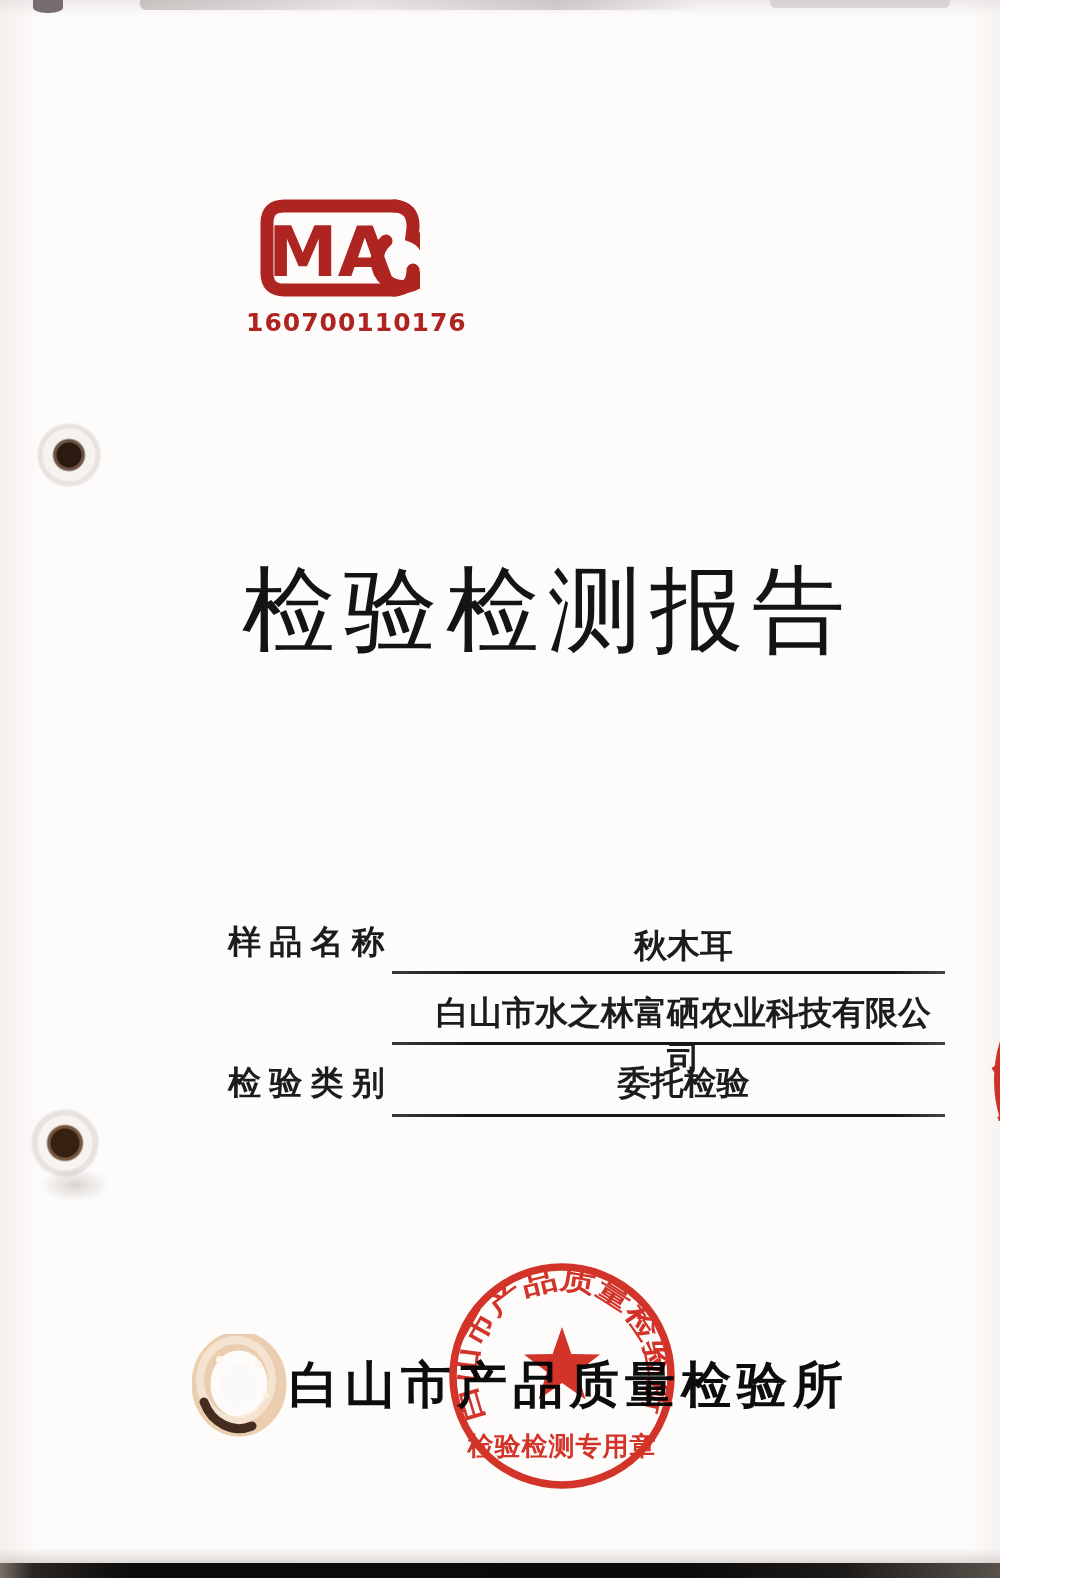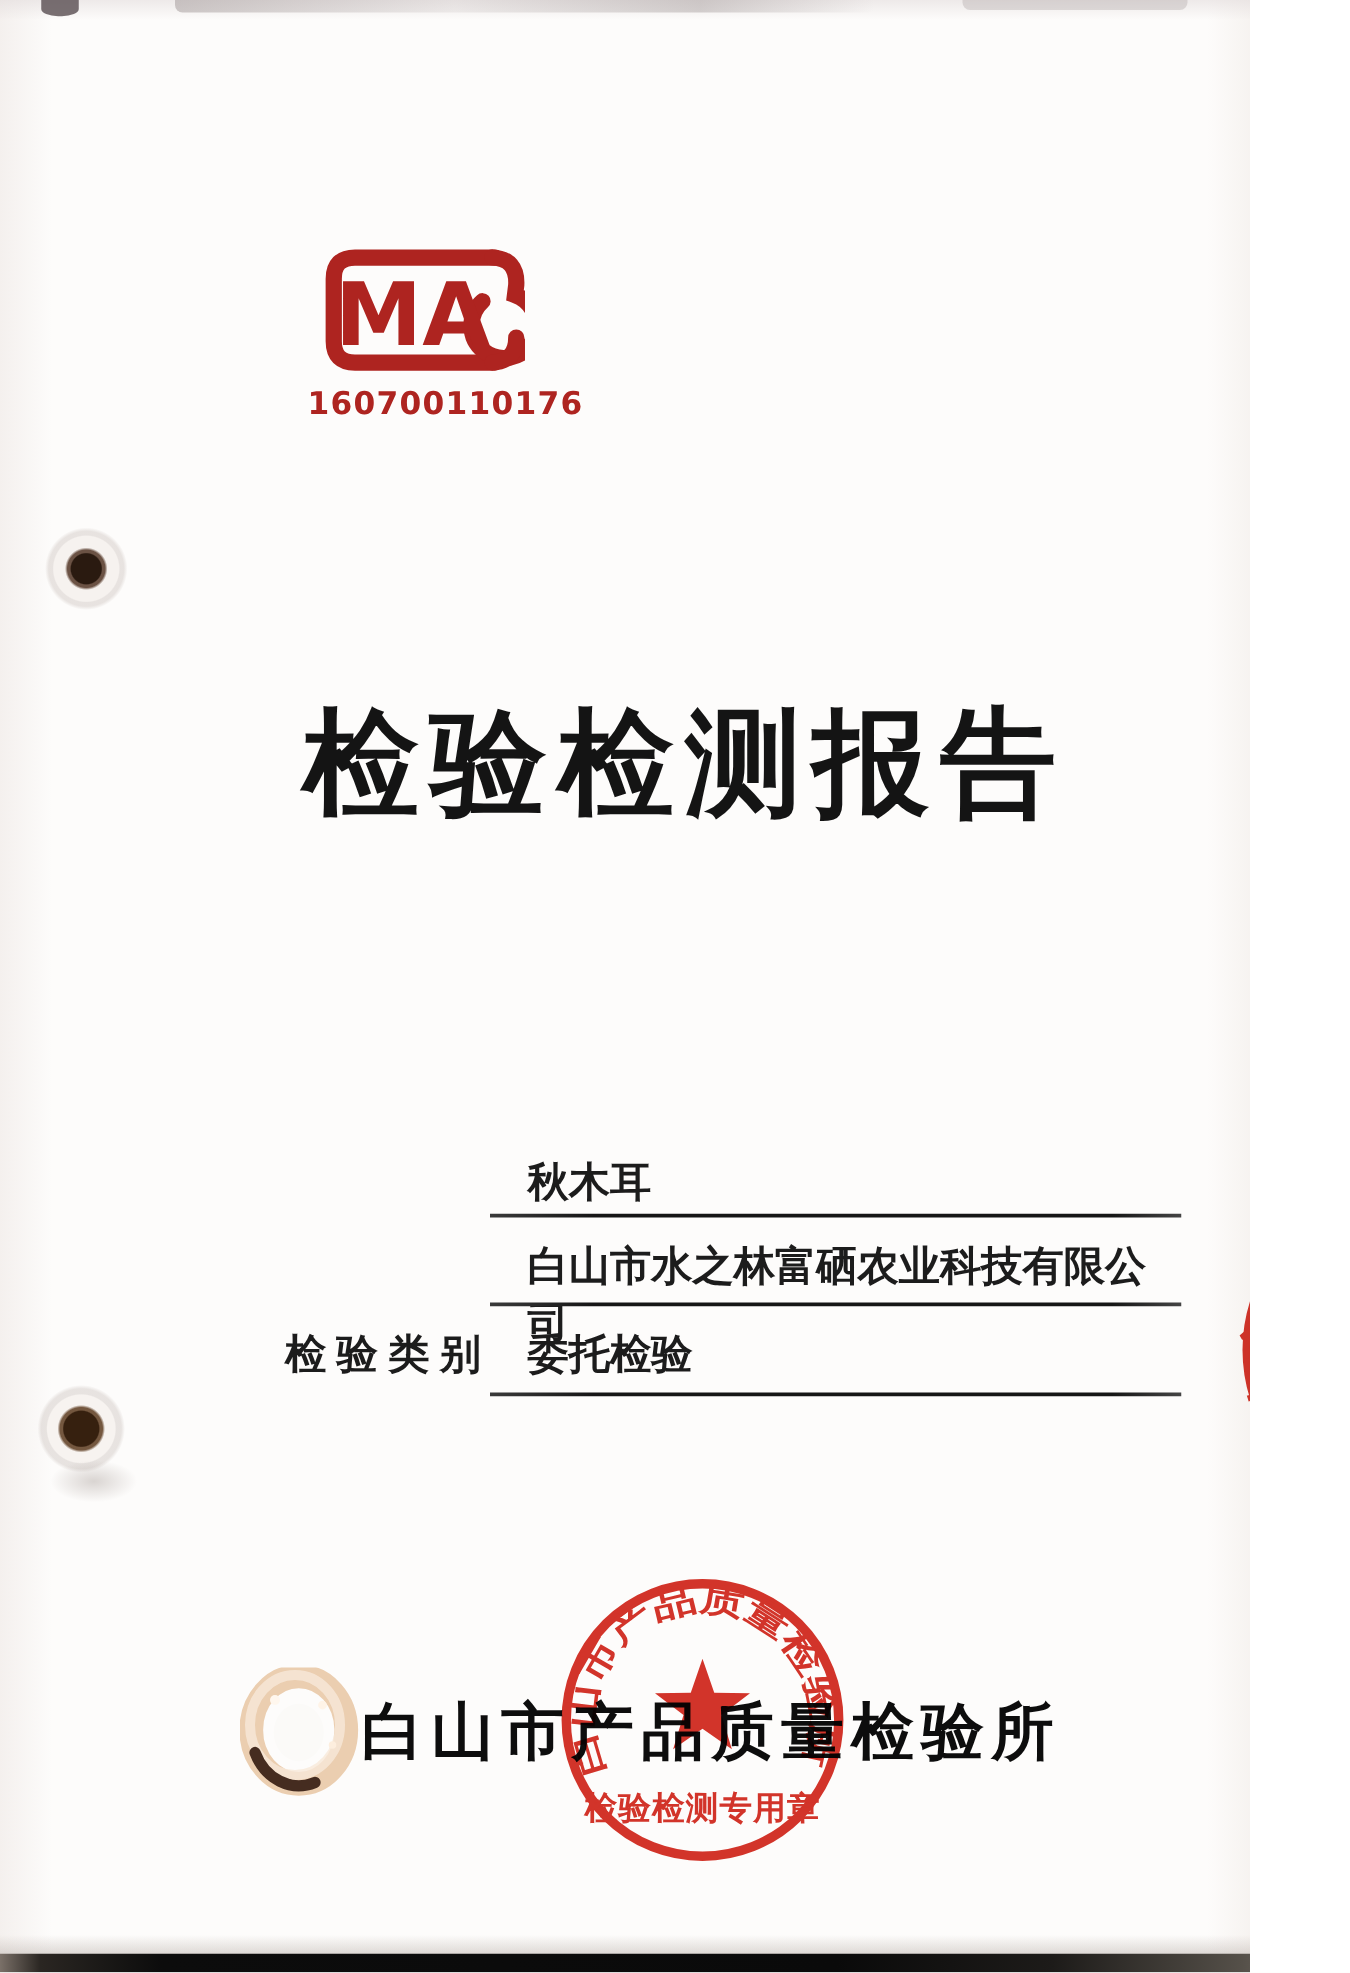--- a/index.html
+++ b/index.html
@@ -21,26 +21,26 @@
   
   .hole{border-radius:50%;}
   .hole1{left:36px;top:422px;width:66px;height:66px;
     background:radial-gradient(circle at 50% 50%, #2a1a10 0 12px, #6b5244 13px 15px, #f6f2ef 17px 26px, rgba(214,206,202,.55) 27px 30px, rgba(230,224,220,0) 33px);}
   .hole2{left:30px;top:1108px;width:70px;height:70px;
     background:radial-gradient(circle at 50% 50%, #36200f 0 14px, #74573f 15px 17px, #f7f3f0 19px 27px, rgba(210,202,198,.5) 28px 32px, rgba(230,224,220,0) 35px);}
   .hole2-shadow{left:40px;top:1168px;width:70px;height:34px;border-radius:50%;
     background:radial-gradient(ellipse at center, rgba(150,138,132,.35), rgba(150,138,132,0) 70%);}
   
   .title{left:0;top:548px;width:1080px;text-align:center;padding-left:16px;box-sizing:border-box;
-    font-size:93px;font-weight:700;letter-spacing:9px;color:#141414;font-family:"Liberation Serif","DejaVu Serif",serif;}
+    font-size:93px;font-weight:400;letter-spacing:9px;color:#141414;font-family:"Liberation Serif","DejaVu Serif",serif;}
   .report-no{left:0;top:712px;width:1080px;text-align:center;padding-left:96px;box-sizing:border-box;
     font-size:31px;font-weight:600;color:#1c1c1c;letter-spacing:1px;}
   
   .flabel{left:228px;width:170px;font-size:33px;font-weight:600;color:#1c1c1c;white-space:pre;}
-  .fvalue{left:392px;width:553px;color:#1c1c1c;box-sizing:border-box;padding-left:30px;}
+  .fvalue{left:392px;width:553px;text-align:center;color:#1c1c1c;box-sizing:border-box;padding-left:30px;}
   .fline{left:392px;width:553px;height:3px;background:linear-gradient(90deg,#3a3a3a,#161616 15%,#161616 90%,#444);}
   .v1{top:924px;font-size:33px;font-weight:600;}
   .v2{top:991px;font-size:33px;font-weight:600;font-family:"DejaVu Sans","Liberation Sans",sans-serif;letter-spacing:0px;}
   .v3{top:1061px;font-size:33px;font-weight:600;}
   .l1{top:920px;} .l2{top:991px;} .l3{top:1061px;}
   .u1{top:971px;} .u2{top:1042px;} .u3{top:1114px;}
   
   .issuer{left:289px;top:1352px;font-size:50px;font-weight:700;letter-spacing:6px;color:#0d0d0d;
     font-family:"DejaVu Sans","Liberation Sans",sans-serif;z-index:4;}
   .stamp{z-index:5;mix-blend-mode:multiply;opacity:.95;}
@@ -65,20 +65,21 @@
     <path d="M 146 98 Q 165 97 165 78" fill="none" stroke="#ae2420" stroke-width="13" stroke-linecap="round"></path>
     <text x="82" y="84" text-anchor="middle" font-family="DejaVu Sans, sans-serif" font-weight="bold" font-size="70" fill="#ae2420">MA</text>
   </svg>
   <div class="abs cma-num">160700110176</div>
 
   <div class="abs hole hole1"></div>
 
   <div class="abs title">检验检测报告</div>
 
 
+  <div class="abs flabel l1">样 品 名 称</div>
   <div class="abs fvalue v1">秋木耳</div>
   <div class="abs fline u1"></div>
 
   <div class="abs fvalue v2">白山市水之林富硒农业科技有限公司</div>
   <div class="abs fline u2"></div>
 
   <div class="abs fvalue v3">委托检验</div>
   <div class="abs flabel l3">检 验 类 别</div>
   <div class="abs fline u3"></div>
 

